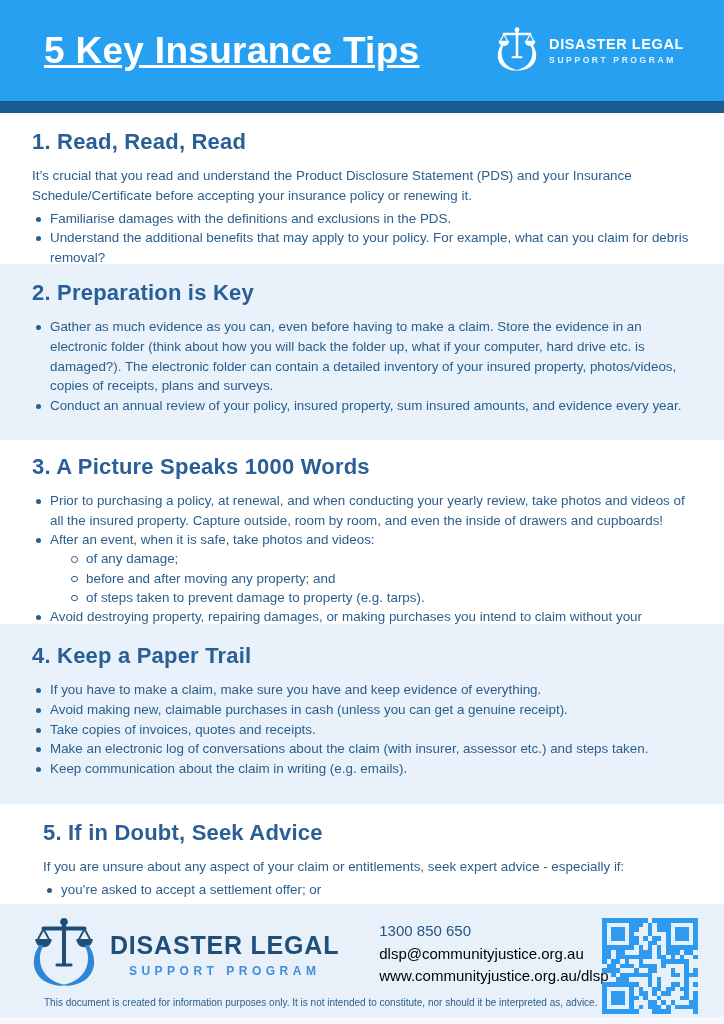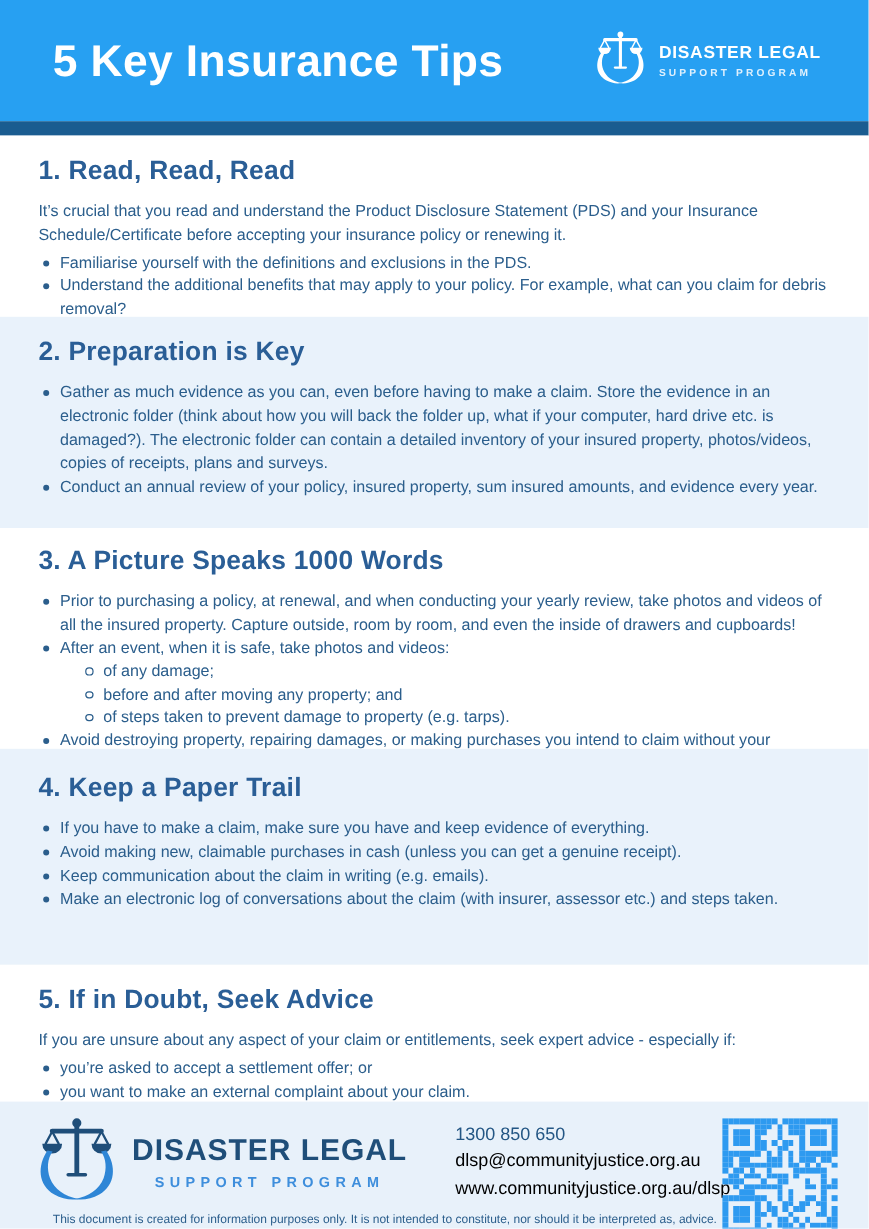--- a/index.html
+++ b/index.html
@@ -10,21 +10,21 @@
     background:#ffffff; overflow:hidden;
   }
 
   
   .header {
     height:101px; background:#27A0F2;
     display:flex; align-items:center; justify-content:space-between;
     padding:0 40px 0 44px;
   }
   .header-title {
-    color:#ffffff; font-size:37px; font-weight:800; letter-spacing:0.3px;
+    color:#ffffff; font-size:37px; font-weight:800; letter-spacing:0.3px;text-decoration:underline;
   }
   .header-logo { display:flex; align-items:center; gap:9px; }
   .header-logo svg { width:46px; height:46px; }
   .header-logo .sc { fill:#ffffff; stroke:#ffffff; }
   .header-logo .hd { fill:#ffffff; }
   .logo-text-l1 { font-size:14.5px; font-weight:800; color:#ffffff; letter-spacing:0.6px; }
   .logo-text-l2 { font-size:8.5px; font-weight:700; color:#dff0fd; letter-spacing:2.6px; margin-top:3px; }
   .header-bar { height:12px; background:#1A5C90; }
 
   
@@ -45,26 +45,26 @@
   }
   ul.sub { list-style:none; margin:0 0 0 18px; padding:0; }
   ul.sub > li { position:relative; padding-left:18px; }
   ul.sub > li::before {
     content:""; position:absolute; left:3px; top:7px;
     width:4.5px; height:4.5px; border-radius:50%;
     border:1.4px solid #2B5E8C; background:transparent;
   }
 
   
-  .s1 { height:151px; }
+  .s1 { height:151px;border-radius:17px; }
   .s2 { height:176px; }
   .s3 { height:184px; padding-top:11px;border-radius:27px; }
   .s3 li { line-height:1.44; }
   .s4 { height:180px; padding-top:16px; }
-  .s5 { height:114px; }
+  .s5 { height:100px;margin-left:11px; }
 
   
   .footer { height:113px; background:#E8F1FA; position:relative; padding:12px 24px 0 28px; }
   .footer-row { display:flex; align-items:center; }
   .footer-logo { display:flex; align-items:center; gap:10px; }
   .footer-logo svg { width:72px; height:72px; }
   .footer-logo .sc { fill:#1F4E79; stroke:#1F4E79; }
   .footer-logo .hd { fill:#2E86D6; }
   .footer-logo-l1 { font-size:25px; font-weight:800; color:#1F4E79; letter-spacing:0.8px; }
   .footer-logo-l2 { font-size:12px; font-weight:700; color:#3E8EDC; letter-spacing:4.5px; margin-top:4px; text-align:center; }
@@ -114,21 +114,21 @@
         <div class="logo-text-l2">SUPPORT PROGRAM</div>
       </div>
     </div>
   </div>
   <div class="header-bar"></div>
 
   <div class="sec white s1">
     <h2>1. Read, Read, Read</h2>
     <p class="intro">It’s crucial that you read and understand the Product Disclosure Statement (PDS) and your Insurance Schedule/Certificate before accepting your insurance policy or renewing it.</p>
     <ul class="bullets">
-      <li>Familiarise yourself with the definitions and exclusions in the PDS.</li>
+      <li>Familiarise damages with the definitions and exclusions in the PDS.</li>
       <li>Understand the additional benefits that may apply to your policy. For example, what can you claim for debris removal?</li>
     </ul>
   </div>
 
   <div class="sec blue s2">
     <h2>2. Preparation is Key</h2>
     <ul class="bullets">
       <li>Gather as much evidence as you can, even before having to make a claim. Store the evidence in an electronic folder (think about how you will back the folder up, what if your computer, hard drive etc. is damaged?). The electronic folder can contain a detailed inventory of your insured property, photos/videos, copies of receipts, plans and surveys.</li>
       <li>Conduct an annual review of your policy, insured property, sum insured amounts, and evidence every year.</li>
     </ul>
@@ -149,22 +149,23 @@
       <li>Avoid destroying property, repairing damages, or making purchases you intend to claim without your insurer’s written consent first.</li>
       <li>Keep copies of your photos/videos in the electronic folder.</li>
     </ul>
   </div>
 
   <div class="sec blue s4">
     <h2>4. Keep a Paper Trail</h2>
     <ul class="bullets">
       <li>If you have to make a claim, make sure you have and keep evidence of everything.</li>
       <li>Avoid making new, claimable purchases in cash (unless you can get a genuine receipt).</li>
+      <li>Take copies of invoices, quotes and receipts.</li>
+      <li>Make an electronic log of conversations about the claim (with insurer, assessor etc.) and steps taken.</li>
       <li>Keep communication about the claim in writing (e.g. emails).</li>
-      <li>Make an electronic log of conversations about the claim (with insurer, assessor etc.) and steps taken.</li>
     </ul>
   </div>
 
   <div class="sec white s5">
     <h2>5. If in Doubt, Seek Advice</h2>
     <p class="intro">If you are unsure about any aspect of your claim or entitlements, seek expert advice - especially if:</p>
     <ul class="bullets">
       <li>you’re asked to accept a settlement offer; or</li>
       <li>you want to make an external complaint about your claim.</li>
     </ul>

